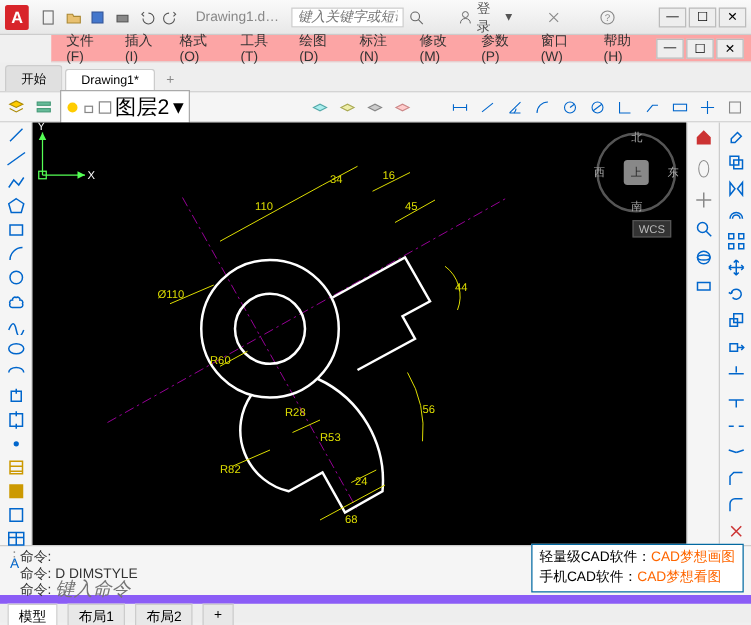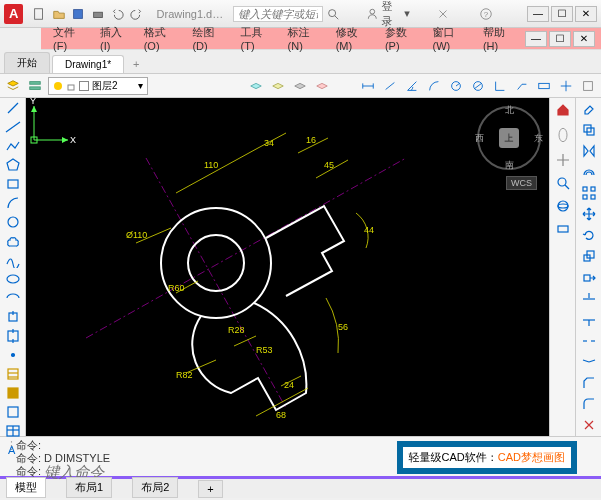--- a/index.html
+++ b/index.html
@@ -17,21 +17,21 @@
 
 .menubar { height: 22px; background: #fca5a5; display: flex; align-items: center; padding: 0 6px; border-bottom: 1px solid #ddd; gap: 2px; margin-left: 41px; }
 .menu-item { padding: 2px 6px; cursor: pointer; color: #333; font-size: 11px; }
 
 .doctabs { height: 24px; background: #eee; display: flex; align-items: flex-end; padding: 0 4px; border-bottom: 1px solid #ccc; }
 .doctab { padding: 3px 12px; background: #fff; border: 1px solid #ccc; border-bottom: none; margin-right: 2px; border-radius: 3px 3px 0 0; font-size: 10px; cursor: pointer; }
 .doctab.inactive { background: #e0e0e0; }
 .plus-tab { width: 20px; text-align: center; cursor: pointer; color: #888; padding: 3px; }
 
 .layerbar { height: 24px; background: #f5f5f5; display: flex; align-items: center; padding: 0 4px; border-bottom: 1px solid #ccc; gap: 4px; }
-.layer-combo { border: 1px solid #aaa; padding: 1px 4px; background: #fff; display: flex; align-items: center; gap: 3px; font-size: 10px; min-width: 100px; cursor: pointer; }
+.layer-combo { border: 1px solid #aaa; padding: 1px 4px; background: #fff; display: flex; align-items: center; gap: 3px; font-size: 17px; min-width: 100px; cursor: pointer; }
 .sm-icon { width: 18px; height: 18px; display: flex; align-items: center; justify-content: center; cursor: pointer; }
 .sm-icon svg { width: 14px; height: 14px; }
 
 .main-area { display: flex; height: 338px; }
 .vtool { width: 26px; background: #f5f5f5; border-right: 1px solid #ccc; display: flex; flex-direction: column; align-items: center; padding: 2px 0; gap: 3px; }
 .vtool.right { border-right: none; border-left: 1px solid #ccc; }
 .vbtn { width: 20px; height: 20px; display: flex; align-items: center; justify-content: center; cursor: pointer; }
 .vbtn svg { width: 16px; height: 16px; stroke: #0066cc; fill: none; stroke-width: 1.2; }
 .vbtn.yl svg { stroke: #cc9900; }
 .vbtn.rd svg { stroke: #cc3333; fill: #cc3333; }
@@ -44,25 +44,25 @@
 .compass-dir { position: absolute; color: #aaa; font-size: 9px; }
 .wcs-badge { position: absolute; top: 78px; right: 12px; background: #333; color: #bbb; font-size: 9px; padding: 1px 4px; border: 1px solid #555; }
 .ucs { position: absolute; bottom: 6px; left: 6px; }
 .dim-text { fill: #dddd00; font-size: 9px; font-family: Arial; }
 
 .cmdline { height: 40px; background: #f5f5f5; border-top: 1px solid #ccc; padding: 2px 6px; font-size: 11px; color: #333; font-family: Consolas, monospace; }
 .cmdline .row { display: flex; align-items: center; height: 13px; }
 .cmd-input { border: none; background: transparent; font-style: italic; color: #999; font-size: 15px; outline: none; flex: 1; }
 .grip { width: 10px; color: #999; cursor: pointer; }
 
-.statusbar { height: 22px; background: #eee; border-top: 3px solid #8b5cf6; display: flex; align-items: flex-end; padding: 0 6px; gap: 20px; font-size: 11px; }
+.statusbar { height: 22px; background: #eee; border-top: 7px solid #8b5cf6; display: flex; align-items: flex-start; padding: 0 6px; gap: 8px; font-size: 11px; }
 .stab { padding: 2px 8px; border: 1px solid #ccc; background: #fff; cursor: pointer; }
 .stab.inactive { background: #e8e8e8; }
 
-.watermark { position: absolute; bottom: 26px; right: 24px; background: #fff; border: 6px solid #0369a1; padding: 3px 6px; font-size: 11px; line-height: 1.4; }
+.watermark { position: absolute; bottom: 26px; right: 6px; background: #fff; border: 1px solid #0369a1; padding: 3px 6px; font-size: 11px; line-height: 1.4; }
 .watermark .orange { color: #ff6600; }
 </style>
 </head>
 <body>
 
 <div class="titlebar">
   <div class="app-icon">A</div>
   <div class="tb-btn">
       <svg viewBox="0 0 16 16">
         <rect x="3" y="2" width="9" height="12" fill="none" stroke="#666"></rect>
@@ -128,22 +128,22 @@
       <div class="win-btn">☐</div>
       <div class="win-btn">✕</div>
     </div>
   </div>
 </div>
 
 <div class="menubar">
   <div class="menu-item">文件(F)</div>
   <div class="menu-item">插入(I)</div>
   <div class="menu-item">格式(O)</div>
+  <div class="menu-item">工具(T)</div>
   <div class="menu-item">绘图(D)</div>
-  <div class="menu-item">工具(T)</div>
   <div class="menu-item">标注(N)</div>
   <div class="menu-item">修改(M)</div>
   <div class="menu-item">参数(P)</div>
   <div class="menu-item">窗口(W)</div>
   <div class="menu-item">帮助(H)</div>
   <div class="win-btns" style="margin-left:auto">
     <div class="win-btn">—</div>
     <div class="win-btn">☐</div>
     <div class="win-btn">✕</div>
   </div>
@@ -582,13 +582,14 @@
 
 <div class="statusbar">
   <div class="stab">模型</div>
   <div class="stab inactive">布局1</div>
   <div class="stab inactive">布局2</div>
   <div class="stab inactive">+</div>
 </div>
 
 <div class="watermark">
   <div><span>轻量级CAD软件：</span><span class="orange">CAD梦想画图</span></div>
+  <div><span>手机CAD软件：</span><span class="orange">CAD梦想看图</span></div>
 </div>
 
 </body></html>

